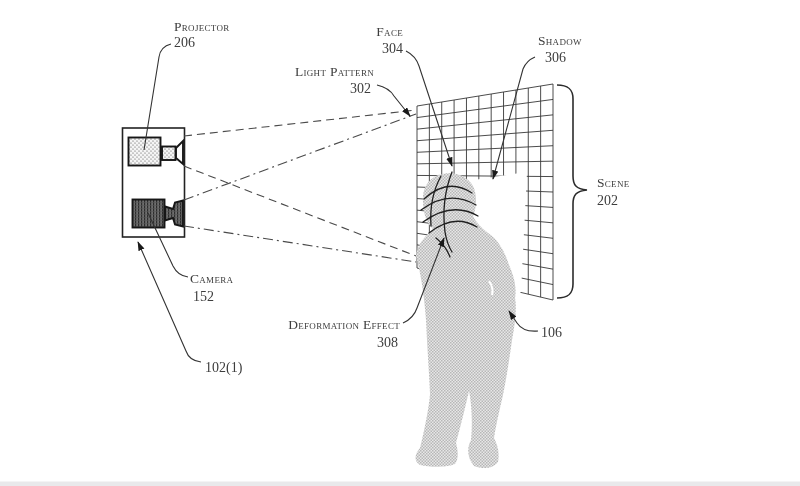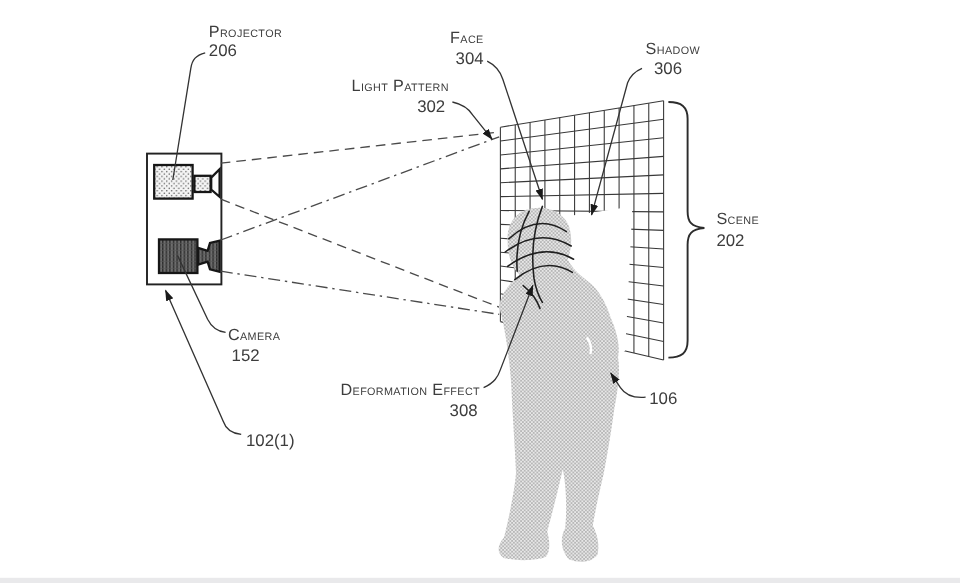--- a/index.html
+++ b/index.html
@@ -1,16 +1,16 @@
 <!DOCTYPE html>
 <html><head>
 <meta charset="utf-8">
 <style>
   html,body{margin:0;padding:0;background:#ffffff;}
-  .stage{width:800px;height:486px;position:relative;font-family:Liberation Sans, sans-serif;}
+  .stage{width:800px;height:486px;position:relative;font-family:Liberation Serif, serif;}
   svg{display:block;}
   text{fill:#3d3d3d;}
   .lbl{font-size:13.5px;font-variant:small-caps;letter-spacing:.3px;}
   .ref{font-size:14px;}
   .leader{fill:none;stroke:#333;stroke-width:1.1;}
   .outline{fill:#ffffff;stroke:#222;stroke-width:1.6;}
   .comp{stroke:#161616;stroke-width:1.9;}
   .dash{fill:none;stroke:#4a4a4a;stroke-width:1.1;stroke-dasharray:8 5;}
   .dashdot{fill:none;stroke:#4a4a4a;stroke-width:1.1;stroke-dasharray:10 4 2 4;}
   .gridline{stroke:#383838;stroke-width:0.9;}

